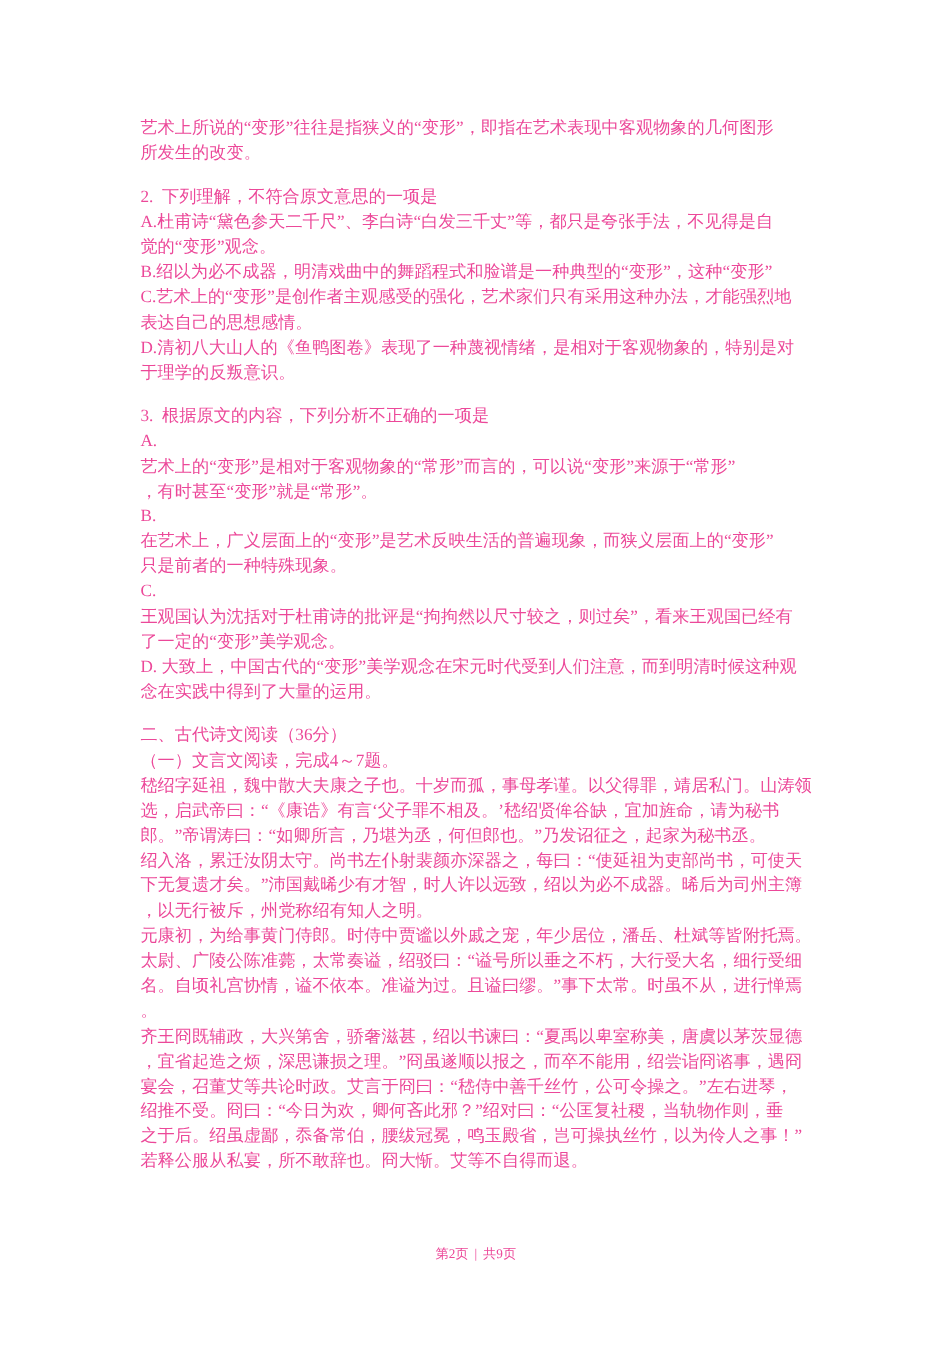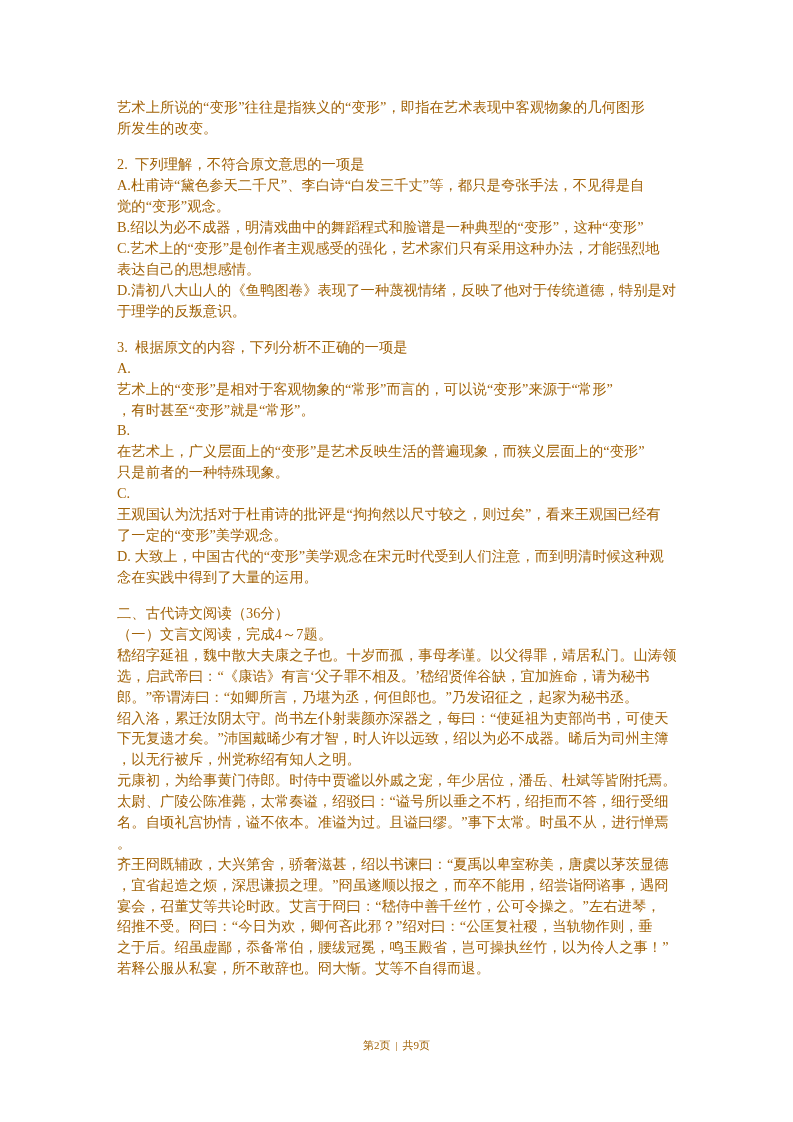--- a/index.html
+++ b/index.html
@@ -42,32 +42,32 @@
     font-size: 11px;
     line-height: 20.9px;
   }
   .footer .divider {
     margin: 0 5px;
   }
 </style>
 </head>
 <body>
 
-<div class="page" style="color: #a16207; background: rgb(255, 255, 255);">
+<div class="page" style="color: #ec4899; background: rgb(255, 255, 255);">
   <div class="doc-body">
       <div class="line">艺术上所说的“变形”往往是指狭义的“变形”，即指在艺术表现中客观物象的几何图形</div>
       <div class="line">所发生的改变。</div>
       <div class="line blank"></div>
       <div class="line">2.  下列理解，不符合原文意思的一项是</div>
       <div class="line">A.杜甫诗“黛色参天二千尺”、李白诗“白发三千丈”等，都只是夸张手法，不见得是自</div>
       <div class="line">觉的“变形”观念。</div>
       <div class="line">B.绍以为必不成器，明清戏曲中的舞蹈程式和脸谱是一种典型的“变形”，这种“变形”</div>
       <div class="line">C.艺术上的“变形”是创作者主观感受的强化，艺术家们只有采用这种办法，才能强烈地</div>
       <div class="line">表达自己的思想感情。</div>
-      <div class="line">D.清初八大山人的《鱼鸭图卷》表现了一种蔑视情绪，反映了他对于传统道德，特别是对</div>
+      <div class="line">D.清初八大山人的《鱼鸭图卷》表现了一种蔑视情绪，是相对于客观物象的，特别是对</div>
       <div class="line">于理学的反叛意识。</div>
       <div class="line blank"></div>
       <div class="line">3.  根据原文的内容，下列分析不正确的一项是</div>
       <div class="line">A.</div>
       <div class="line">艺术上的“变形”是相对于客观物象的“常形”而言的，可以说“变形”来源于“常形”</div>
       <div class="line">，有时甚至“变形”就是“常形”。</div>
       <div class="line">B.</div>
       <div class="line">在艺术上，广义层面上的“变形”是艺术反映生活的普遍现象，而狭义层面上的“变形”</div>
       <div class="line">只是前者的一种特殊现象。</div>
       <div class="line">C.</div>
@@ -78,21 +78,21 @@
       <div class="line blank"></div>
       <div class="line">二、古代诗文阅读（36分）</div>
       <div class="line">（一）文言文阅读，完成4～7题。</div>
       <div class="line">嵇绍字延祖，魏中散大夫康之子也。十岁而孤，事母孝谨。以父得罪，靖居私门。山涛领</div>
       <div class="line">选，启武帝曰：“《康诰》有言‘父子罪不相及。’嵇绍贤侔谷缺，宜加旌命，请为秘书</div>
       <div class="line">郎。”帝谓涛曰：“如卿所言，乃堪为丞，何但郎也。”乃发诏征之，起家为秘书丞。</div>
       <div class="line">绍入洛，累迁汝阴太守。尚书左仆射裴颜亦深器之，每曰：“使延祖为吏部尚书，可使天</div>
       <div class="line">下无复遗才矣。”沛国戴晞少有才智，时人许以远致，绍以为必不成器。晞后为司州主簿</div>
       <div class="line">，以无行被斥，州党称绍有知人之明。</div>
       <div class="line">元康初，为给事黄门侍郎。时侍中贾谧以外戚之宠，年少居位，潘岳、杜斌等皆附托焉。</div>
-      <div class="line">太尉、广陵公陈准薨，太常奏谥，绍驳曰：“谥号所以垂之不朽，绍拒而不答，细行受细</div>
+      <div class="line">太尉、广陵公陈准薨，太常奏谥，绍驳曰：“谥号所以垂之不朽，大行受大名，细行受细</div>
       <div class="line">名。自顷礼宫协情，谥不依本。准谥为过。且谥曰缪。”事下太常。时虽不从，进行惮焉</div>
       <div class="line">。</div>
       <div class="line">齐王冏既辅政，大兴第舍，骄奢滋甚，绍以书谏曰：“夏禹以卑室称美，唐虞以茅茨显德</div>
       <div class="line">，宜省起造之烦，深思谦损之理。”冏虽遂顺以报之，而卒不能用，绍尝诣冏谘事，遇冏</div>
       <div class="line">宴会，召董艾等共论时政。艾言于冏曰：“嵇侍中善千丝竹，公可令操之。”左右进琴，</div>
       <div class="line">绍推不受。冏曰：“今日为欢，卿何吝此邪？”绍对曰：“公匡复社稷，当轨物作则，垂</div>
       <div class="line">之于后。绍虽虚鄙，忝备常伯，腰绂冠冕，鸣玉殿省，岂可操执丝竹，以为伶人之事！”</div>
       <div class="line">若释公服从私宴，所不敢辞也。冏大惭。艾等不自得而退。</div>
     </div>
   <div class="footer">

